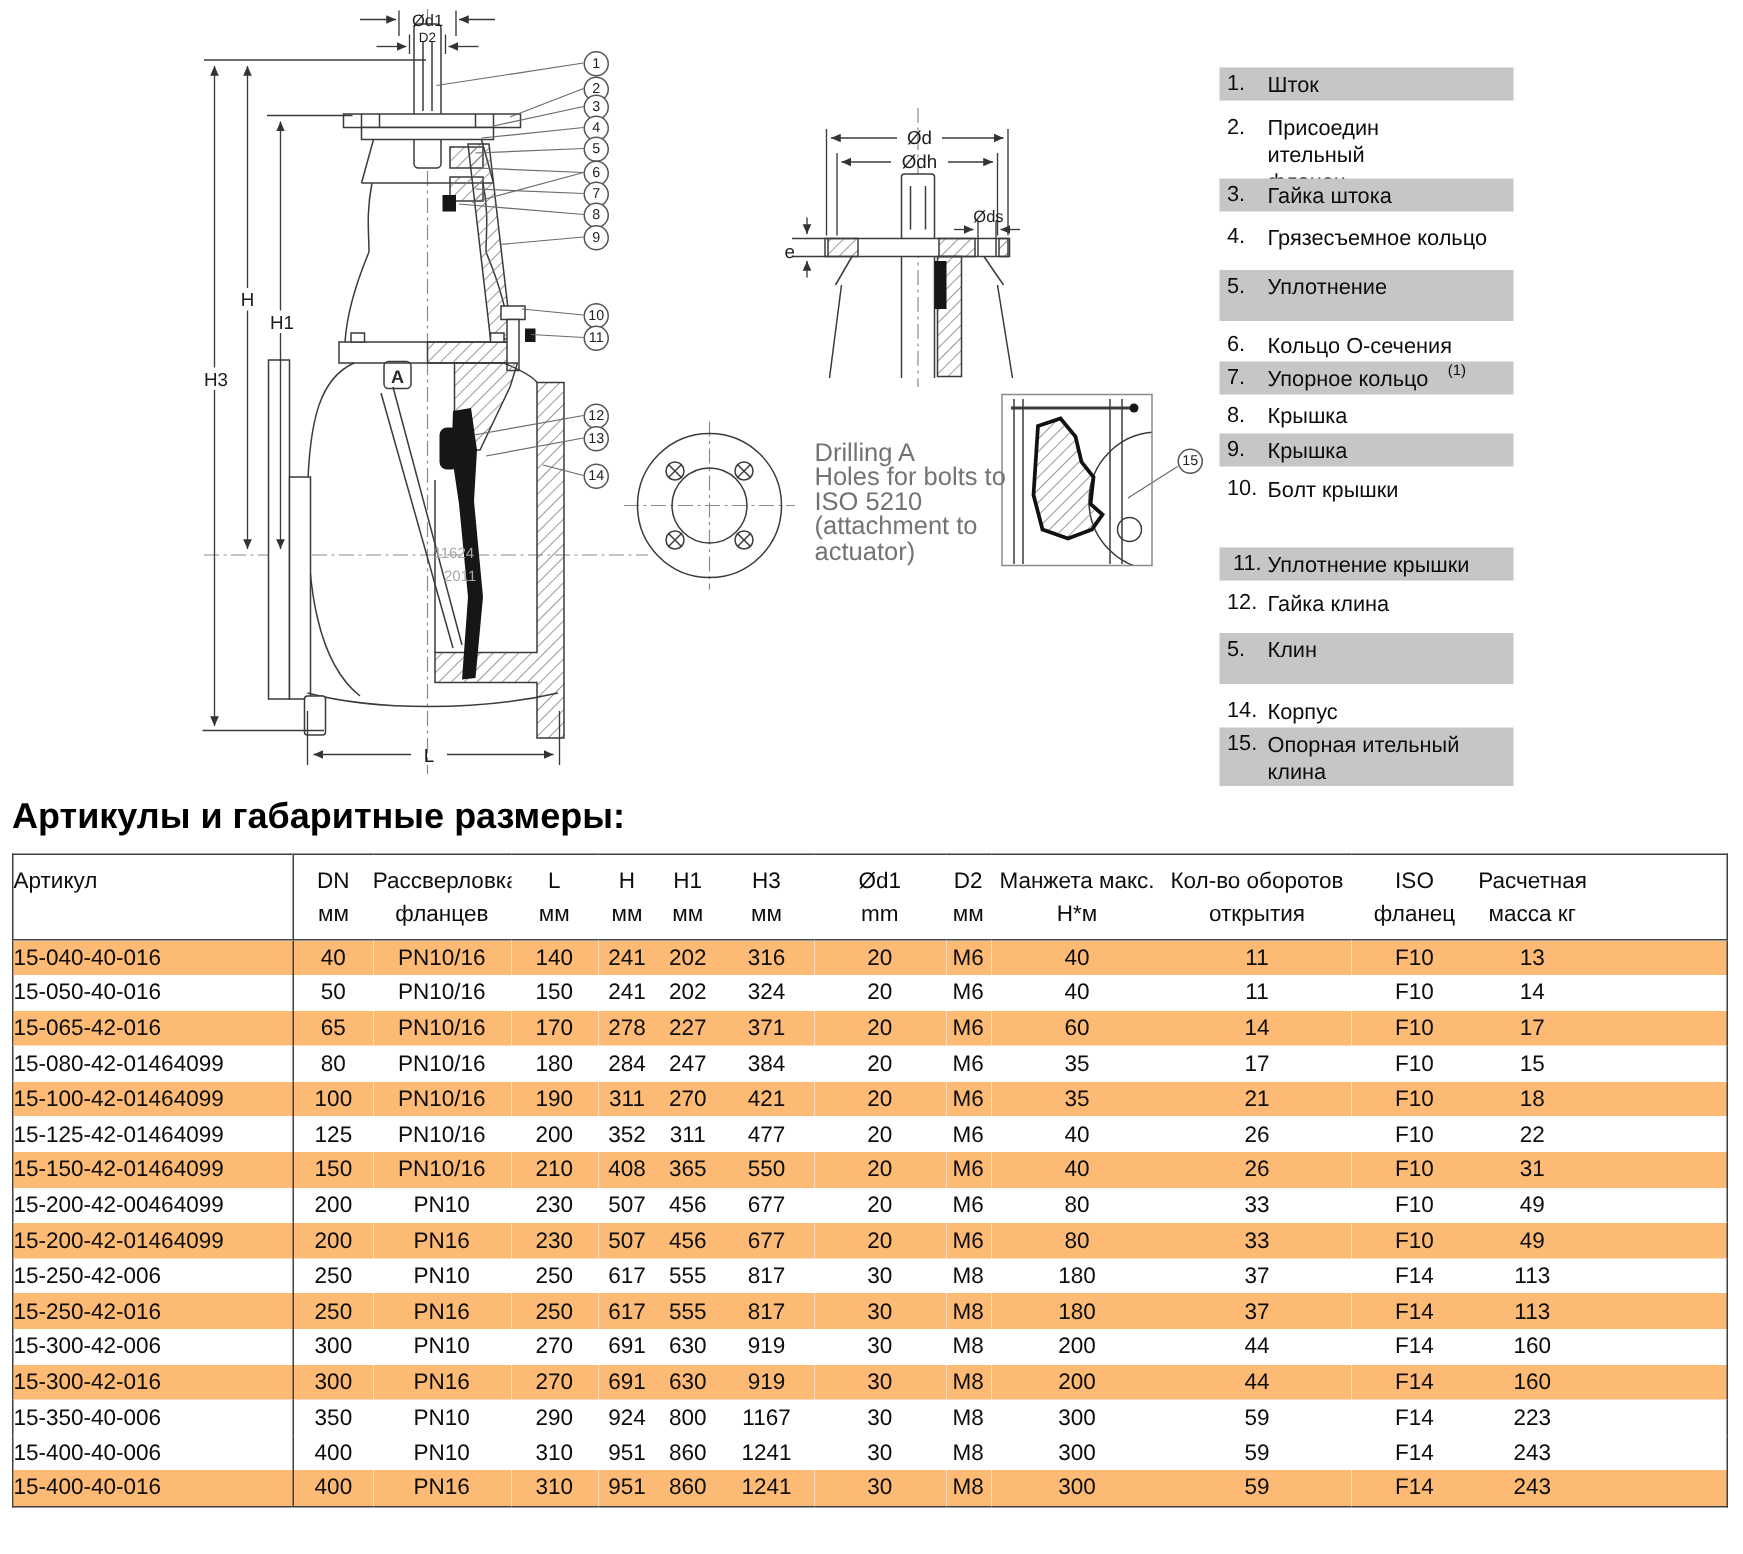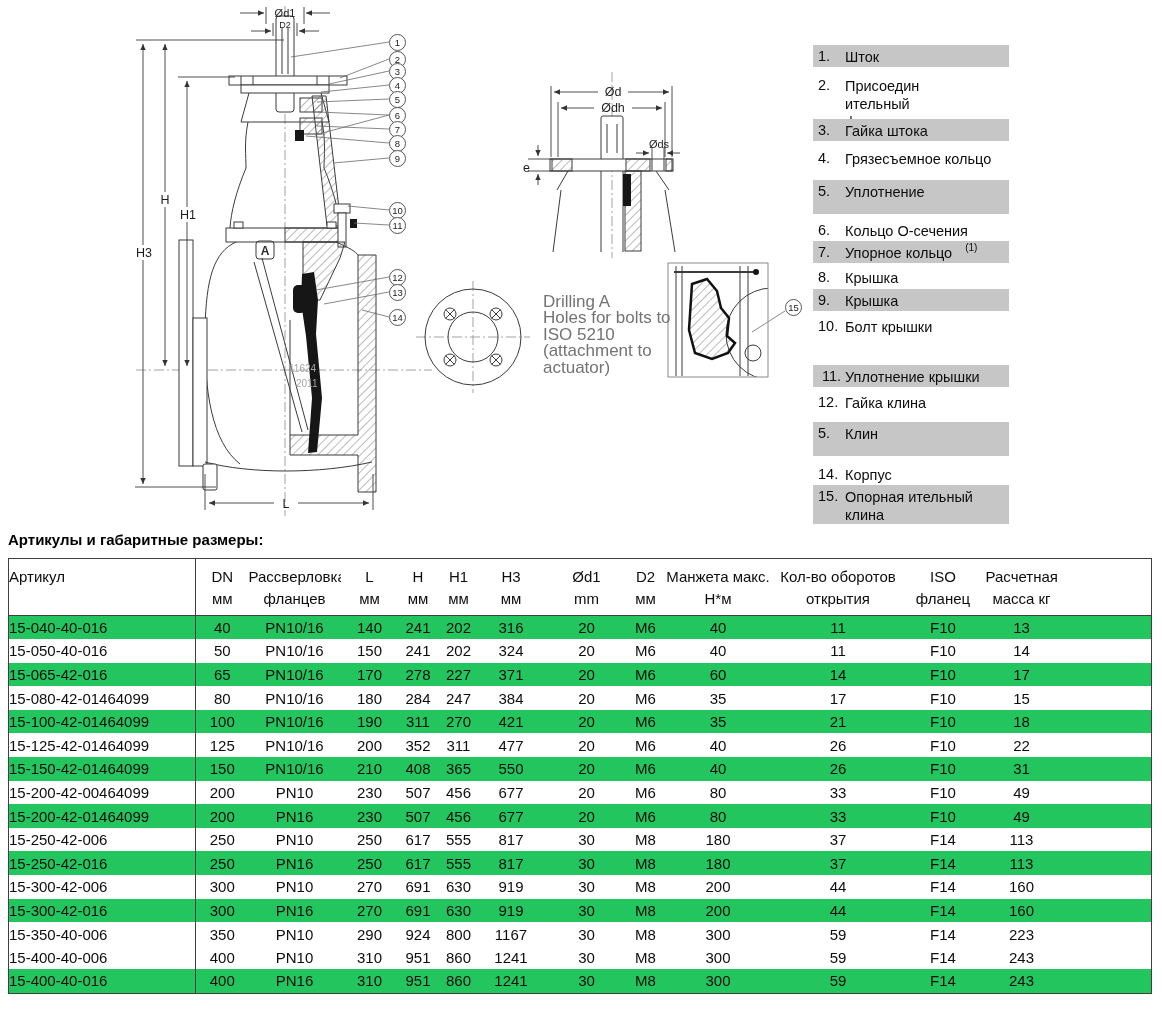--- a/index.html
+++ b/index.html
@@ -27,29 +27,29 @@
   
   .parts-list{position:absolute;left:813px;top:0;width:196px;height:525px;}
   .part-item{position:absolute;left:0;width:196px;display:flex;align-items:flex-start;
              padding:3px 0 0 5px;box-sizing:border-box;font-size:14.5px;color:#0d0d0d;}
   .part-item.hl{background:#c6c6c6;}
   .part-num{width:27px;flex:none;}
   .part-label{white-space:pre-line;line-height:18px;}
   .part-note{font-size:10px;margin-left:13px;position:relative;top:-2px;}
   
   .table-section{position:absolute;left:0;top:531px;width:1162px;}
-  .table-title{margin:0 0 10px 8px;font-size:15px;font-weight:bold;color:#000;}
+  .table-title{margin:0 0 10px 8px;font-size:24px;font-weight:bold;color:#000;}
   table{border-collapse:collapse;table-layout:fixed;width:1143px;margin-left:8px;border:1px solid #3f3f3f;}
   th,td{font-size:15px;font-weight:normal;text-align:center;padding:0;overflow:hidden;white-space:nowrap;color:#0d0d0d;}
   td.first,th.first{text-align:left;border-right:1px solid #3f3f3f;}
   thead tr{height:56px;border-bottom:1px solid #3f3f3f;background:#fff;}
   th .h1l{height:30px;line-height:36px;}
   th .h2l{height:26px;line-height:20px;}
   tbody tr{height:23.6px;}
-  tbody tr.stripe{background:#22c55e;}
+  tbody tr.stripe{background:#fdba74;}
 </style>
 </head>
 <body>
 
 <div class="page">
 
   <div class="drawing-area">
     <svg width="1162" height="528" viewBox="0 0 1162 528">
       <defs>
         <pattern id="hatch" patternUnits="userSpaceOnUse" width="6" height="6" patternTransform="rotate(45)">

